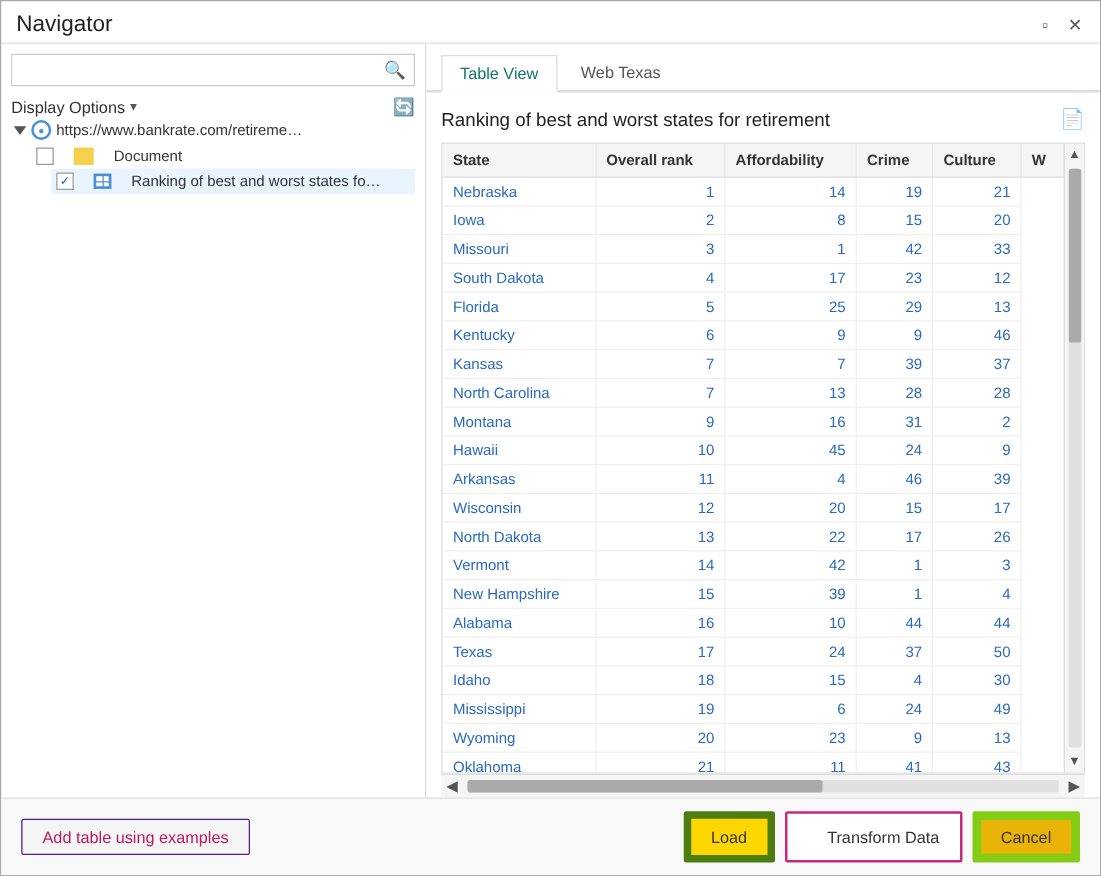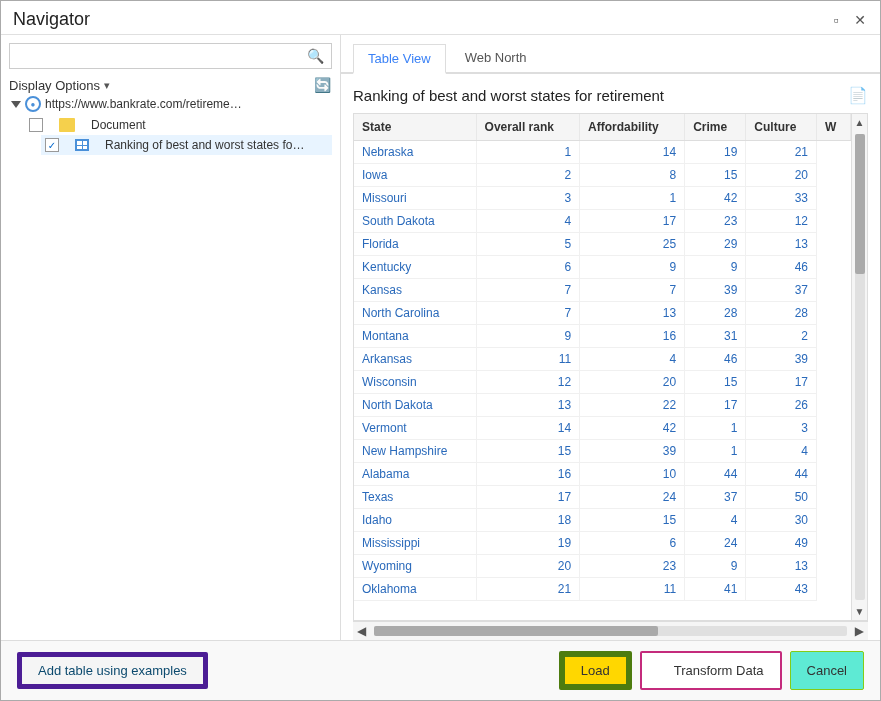--- a/index.html
+++ b/index.html
@@ -211,21 +211,21 @@
     }
     .tab {
       padding: 6px 14px;
       cursor: pointer;
       font-size: 13px;
       color: #555;
       border: 1px solid transparent;
       margin-right: 4px;
     }
     .tab.active {
-      color: #3b82f6;
+      color: #0f766e;
       border: 1px solid #ddd;
       border-bottom: 2px solid #fff;
       margin-bottom: -2px;
       background: #fff;
       font-weight: 500;
     }
     .preview-area {
       flex: 1;
       padding: 12px 12px 0 12px;
       overflow: hidden;
@@ -316,38 +316,38 @@
     .bottom-bar-left {}
     .bottom-bar-right {
       display: flex;
       gap: 8px;
     }
     .btn {
       padding: 6px 16px;
       font-size: 13px;
       cursor: pointer;
       border-radius: 2px;
-      border: 5px solid #4c1d95;
+      border: 1px solid #4c1d95;
       background: #f5f5f5;
-      color: #0c4a6e;
+      color: #be185d;
     }
     .btn-load {
       background: #ffd700;
       border: 6px solid #4d7c0f;
       color: #333;
     }
     .btn-transform {
       background: #fff;
       border: 2px solid #c42b7c;
       color: #333;
       padding-left: 32px;
     }
     .btn-cancel {
-      background: #5eead4;
-      border: 1px solid #84cc16;
+      background: #eab308;
+      border: 7px solid #84cc16;
       color: #333;
     }
     .right-scrollbar {
       display: flex;
       flex-direction: column;
       align-items: center;
       width: 16px;
       background: #f5f5f5;
       border-left: 1px solid #ddd;
     }
@@ -437,21 +437,21 @@
             <span class="tree-label">Ranking of best and worst states for retire...</span>
           </div>
         </div>
       </div>
     </div>
 
     <div class="right-panel">
 
       <div class="tabs-bar">
         <div class="tab active">Table View</div>
-        <div class="tab">Web North</div>
+        <div class="tab">Web Texas</div>
       </div>
 
       <div class="preview-area">
         <div class="preview-header">
           <span class="preview-title">Ranking of best and worst states for retirement</span>
           <span class="preview-icon">📄</span>
         </div>
 
         <div class="table-with-scroll">
           <div class="table-scroll-area">
@@ -524,20 +524,27 @@
                     <td class="num">28</td>
                   </tr>
                   <tr>
                     <td>Montana</td>
                     <td class="num">9</td>
                     <td class="num">16</td>
                     <td class="num">31</td>
                     <td class="num">2</td>
                   </tr>
                   <tr>
+                    <td>Hawaii</td>
+                    <td class="num">10</td>
+                    <td class="num">45</td>
+                    <td class="num">24</td>
+                    <td class="num">9</td>
+                  </tr>
+                  <tr>
                     <td>Arkansas</td>
                     <td class="num">11</td>
                     <td class="num">4</td>
                     <td class="num">46</td>
                     <td class="num">39</td>
                   </tr>
                   <tr>
                     <td>Wisconsin</td>
                     <td class="num">12</td>
                     <td class="num">20</td>

